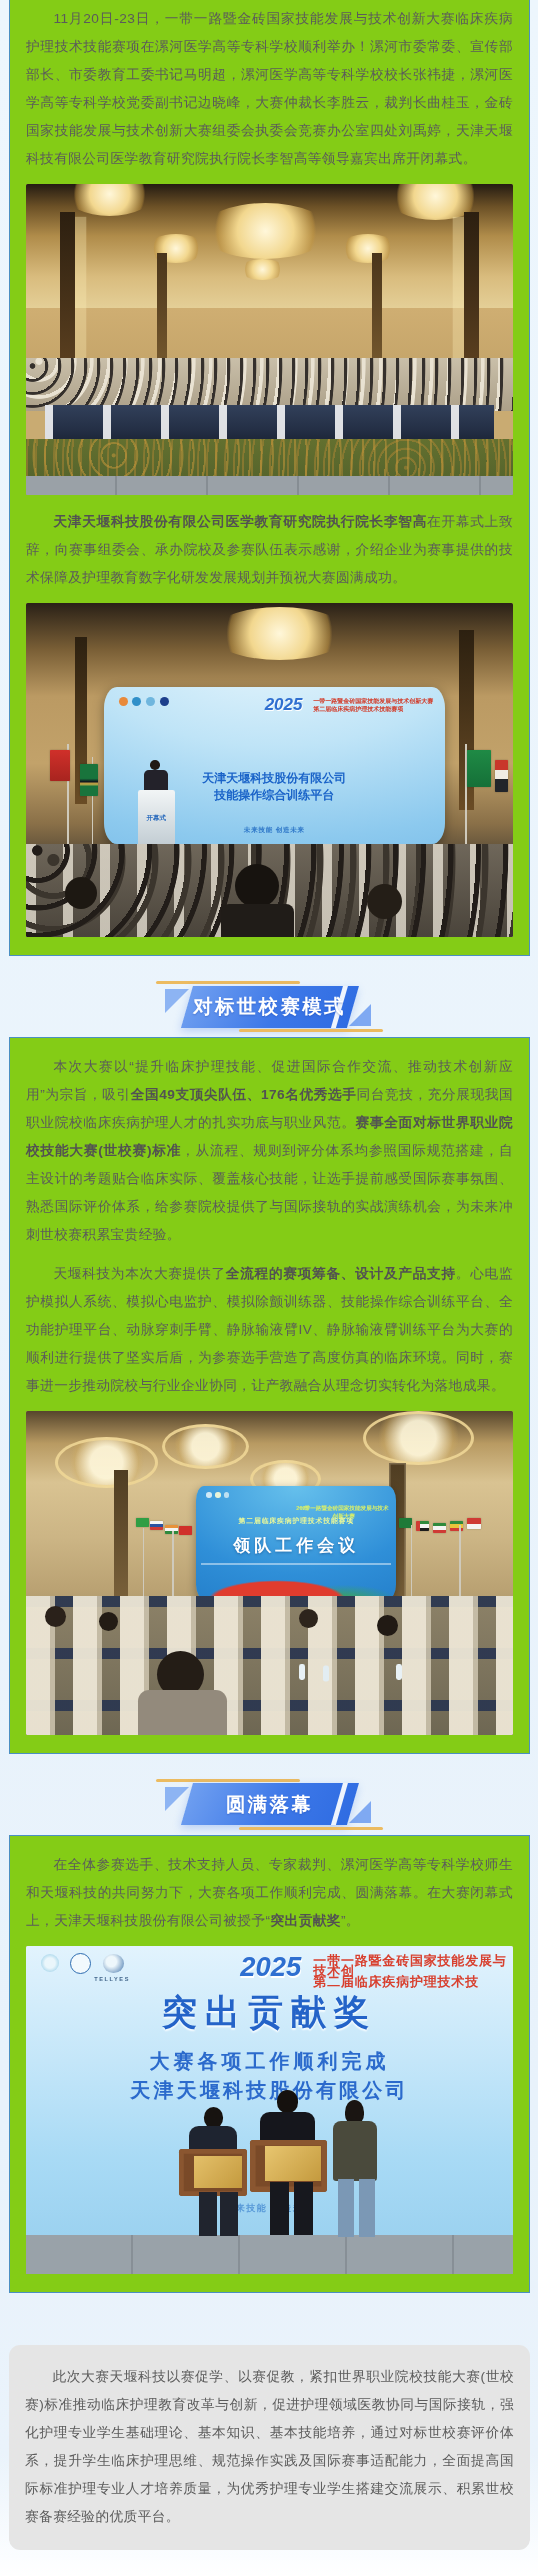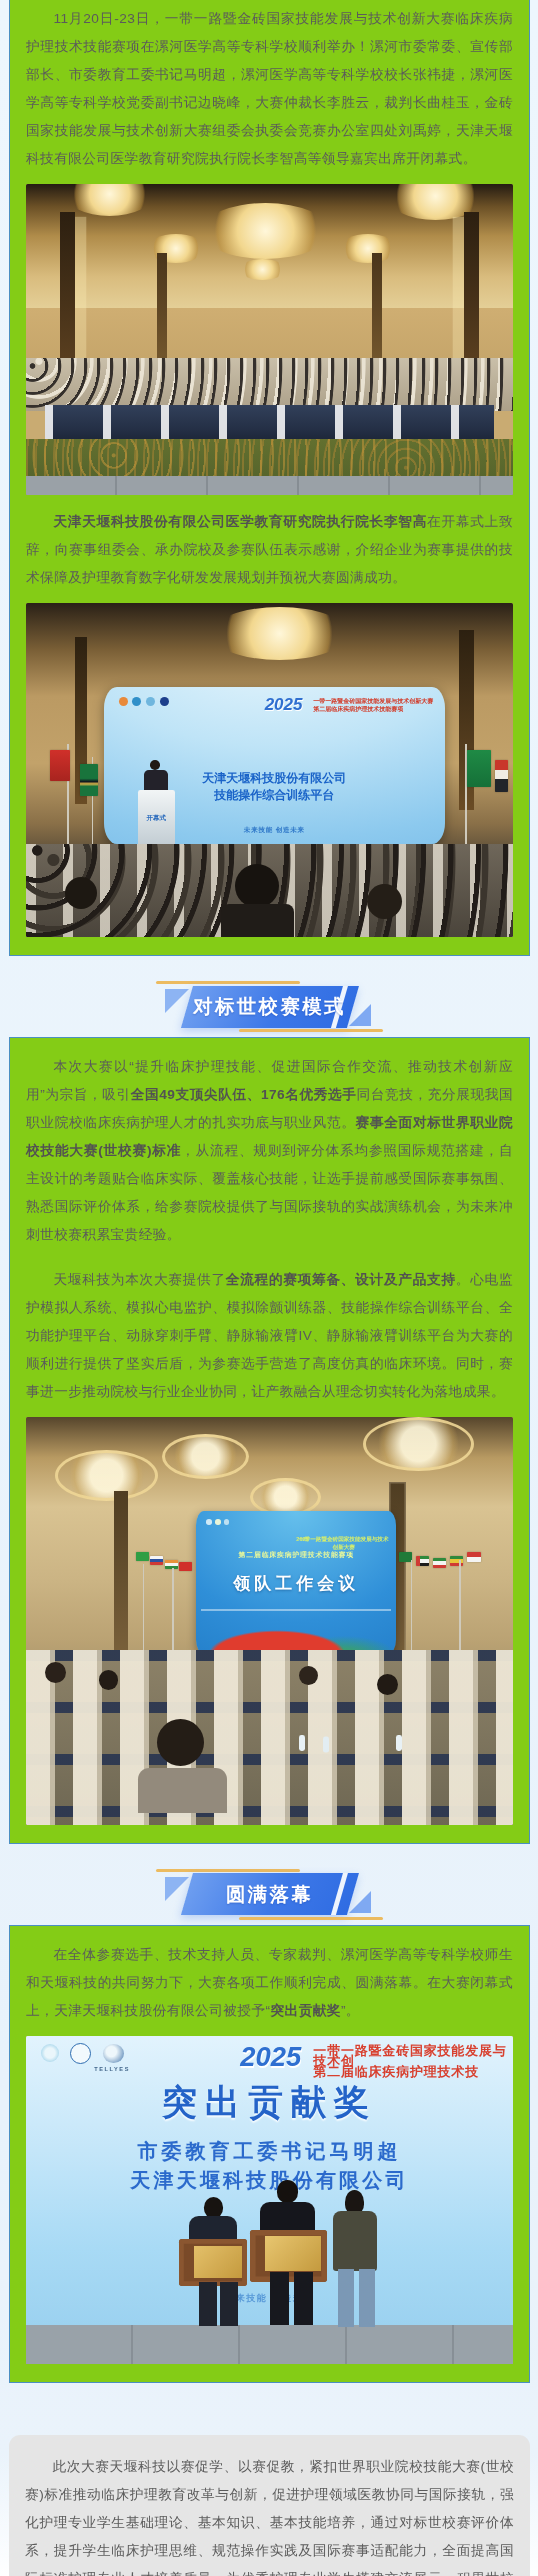--- a/index.html
+++ b/index.html
@@ -133,23 +133,23 @@
     <i class="tri-l"></i>
     <i class="tri-r"></i>
     <div class="shape"></div>
     <div class="txt">对标世校赛模式</div>
     <i class="gl-bot"></i>
   </div>
 </div>
 
 <div class="panel">
   <p class="para"><span>本次大赛以“提升临床护理技能、促进国际合作交流、推动技术创新应用”为宗旨，吸引</span><b>全国49支顶尖队伍、176名优秀选手</b><span>同台竞技，充分展现我国职业院校临床疾病护理人才的扎实功底与职业风范。</span><b>赛事全面对标世界职业院校技能大赛(世校赛)标准</b><span>，从流程、规则到评分体系均参照国际规范搭建，自主设计的考题贴合临床实际、覆盖核心技能，让选手提前感受国际赛事氛围、熟悉国际评价体系，给参赛院校提供了与国际接轨的实战演练机会，为未来冲刺世校赛积累宝贵经验。</span></p>
-  <p class="para" style="margin-top:17px"><span>天堰科技为本次大赛提供了</span><b>全流程的赛项筹备、设计及产品支持</b><span>。心电监护模拟人系统、模拟心电监护、模拟除颤训练器、技能操作综合训练平台、全功能护理平台、动脉穿刺手臂、静脉输液臂IV、静脉输液臂训练平台为大赛的顺利进行提供了坚实后盾，为参赛选手营造了高度仿真的临床环境。同时，赛事进一步推动院校与行业企业协同，让产教融合从理念切实转化为落地成果。</span></p>
-
-  <div class="photo" style="height:408px">
+  <p class="para" style="margin-top:11px"><span>天堰科技为本次大赛提供了</span><b>全流程的赛项筹备、设计及产品支持</b><span>。心电监护模拟人系统、模拟心电监护、模拟除颤训练器、技能操作综合训练平台、全功能护理平台、动脉穿刺手臂、静脉输液臂IV、静脉输液臂训练平台为大赛的顺利进行提供了坚实后盾，为参赛选手营造了高度仿真的临床环境。同时，赛事进一步推动院校与行业企业协同，让产教融合从理念切实转化为落地成果。</span></p>
+
+  <div class="photo" style="height:324px">
     <div style="left:0;top:0;width:100%;height:100%;background:linear-gradient(180deg,#56452c 0%,#b89a62 10%,#d9c392 22%,#cbb484 40%,#baa273 55%,#9d8a66 70%,#80735c 100%)"></div>
     <div class="ring" style="left:6%;top:8%;width:97px;height:45px"></div>
     <div class="ring" style="left:28%;top:4%;width:81px;height:39px"></div>
     <div class="ring" style="left:46%;top:15%;width:65px;height:32px"></div>
     <div class="ring" style="right:8%;top:0%;width:105px;height:48px"></div>
     <div style="left:18%;top:18%;width:3%;height:40%;background:linear-gradient(180deg,#4f3d22,#79603a)"></div>
     <div style="right:22%;top:16%;width:3.5%;height:44%;background:linear-gradient(180deg,#4f3d22,#79603a);box-shadow:inset 0 0 0 1.6px rgba(255,240,200,.25)"></div>
     <div style="left:35%;top:23%;width:41%;height:35%;border-radius:8px/14.5px;background:radial-gradient(120% 140% at 50% 0%,#66c0ec 0%,#2f8fd8 55%,#1f78c4 100%);box-shadow:0 3.2px 9.7px rgba(0,0,0,.35)"></div>
     <div style="left:37%;top:25%;width:8%;display:flex;gap:3.2px">
       <span style="position:static;width:5.6px;height:5.6px;border-radius:50%;background:#cfe9f7"></span>
@@ -212,21 +212,21 @@
       <span style="position:static;width:19.4px;height:19.4px;border-radius:50%;border:1.6px solid #2d6cb0;background:#f2f9fd"></span>
       <span style="position:static;width:21px;height:19.4px;border-radius:50%;background:radial-gradient(circle at 40% 40%,#eef7fb 30%,#3c70a8 100%)"></span>
     </div>
     <div style="left:14%;top:9%;color:#41658a;font-size:5.6px;font-weight:700;letter-spacing:1.6px">TELLYES</div>
     <div style="left:44%;top:1.5%;color:#2f6fd0;font-size:27.4px;font-weight:700;font-style:italic;text-shadow:0.8px 1.6px 0 #fff">2025</div>
     <div style="left:59%;top:3%;width:40%;color:#d8402f;font-size:13px;font-weight:700;line-height:10.5px;letter-spacing:0.8px">
       <div style="position:static">一带一路暨金砖国家技能发展与技术创</div>
       <div style="position:static">第二届临床疾病护理技术技</div>
     </div>
     <div style="left:0;top:13%;width:100%;text-align:center;color:#2463c8;font-size:35px;font-weight:700;letter-spacing:8px;text-shadow:0 1.6px 1.6px rgba(255,255,255,.8)">突出贡献奖</div>
-    <div style="left:0;top:31%;width:100%;text-align:center;color:#2b6acc;font-size:20px;font-weight:700;letter-spacing:4px">市委教育工委书记马明超</div>
+    <div style="left:0;top:31%;width:100%;text-align:center;color:#2b6acc;font-size:20px;font-weight:700;letter-spacing:4px">大赛各项工作顺利完成</div>
     <div style="left:0;top:40%;width:100%;text-align:center;color:#2b6acc;font-size:20px;font-weight:700;letter-spacing:3.2px">天津天堰科技股份有限公司</div>
     <div style="left:30%;top:78%;width:40%;text-align:center;color:#3f85cf;font-size:9px;font-weight:700;letter-spacing:1.6px;opacity:.75">未来技能  创造未来</div>
     <div style="left:0;top:88%;width:100%;height:12%;background:repeating-linear-gradient(90deg,#99a2a9 0 105px,#878f96 105px 107px),linear-gradient(#99a2a9,#848c93)"></div>
 
     <div style="left:36.5%;top:49%;width:19.4px;height:21px;border-radius:50% 50% 45% 45%;background:#171310"></div>
     <div style="left:33.5%;top:55%;width:48px;height:65px;border-radius:9.7px 9.7px 3.2px 3.2px;background:#1e2430"></div>
     <div style="left:31.5%;top:62%;width:68px;height:47px;border-radius:3.2px;background:#7a4a28;box-shadow:inset 0 0 0 4.8px #8a5630"></div>
     <div style="left:33.5%;top:64%;width:48px;height:32px;background:linear-gradient(135deg,#e4c06a,#c49a3e);margin-left:4.8px"></div>
     <div style="left:35.5%;top:75%;width:18px;height:44px;background:#20242e;box-shadow:21px 0 0 #20242e"></div>
 

